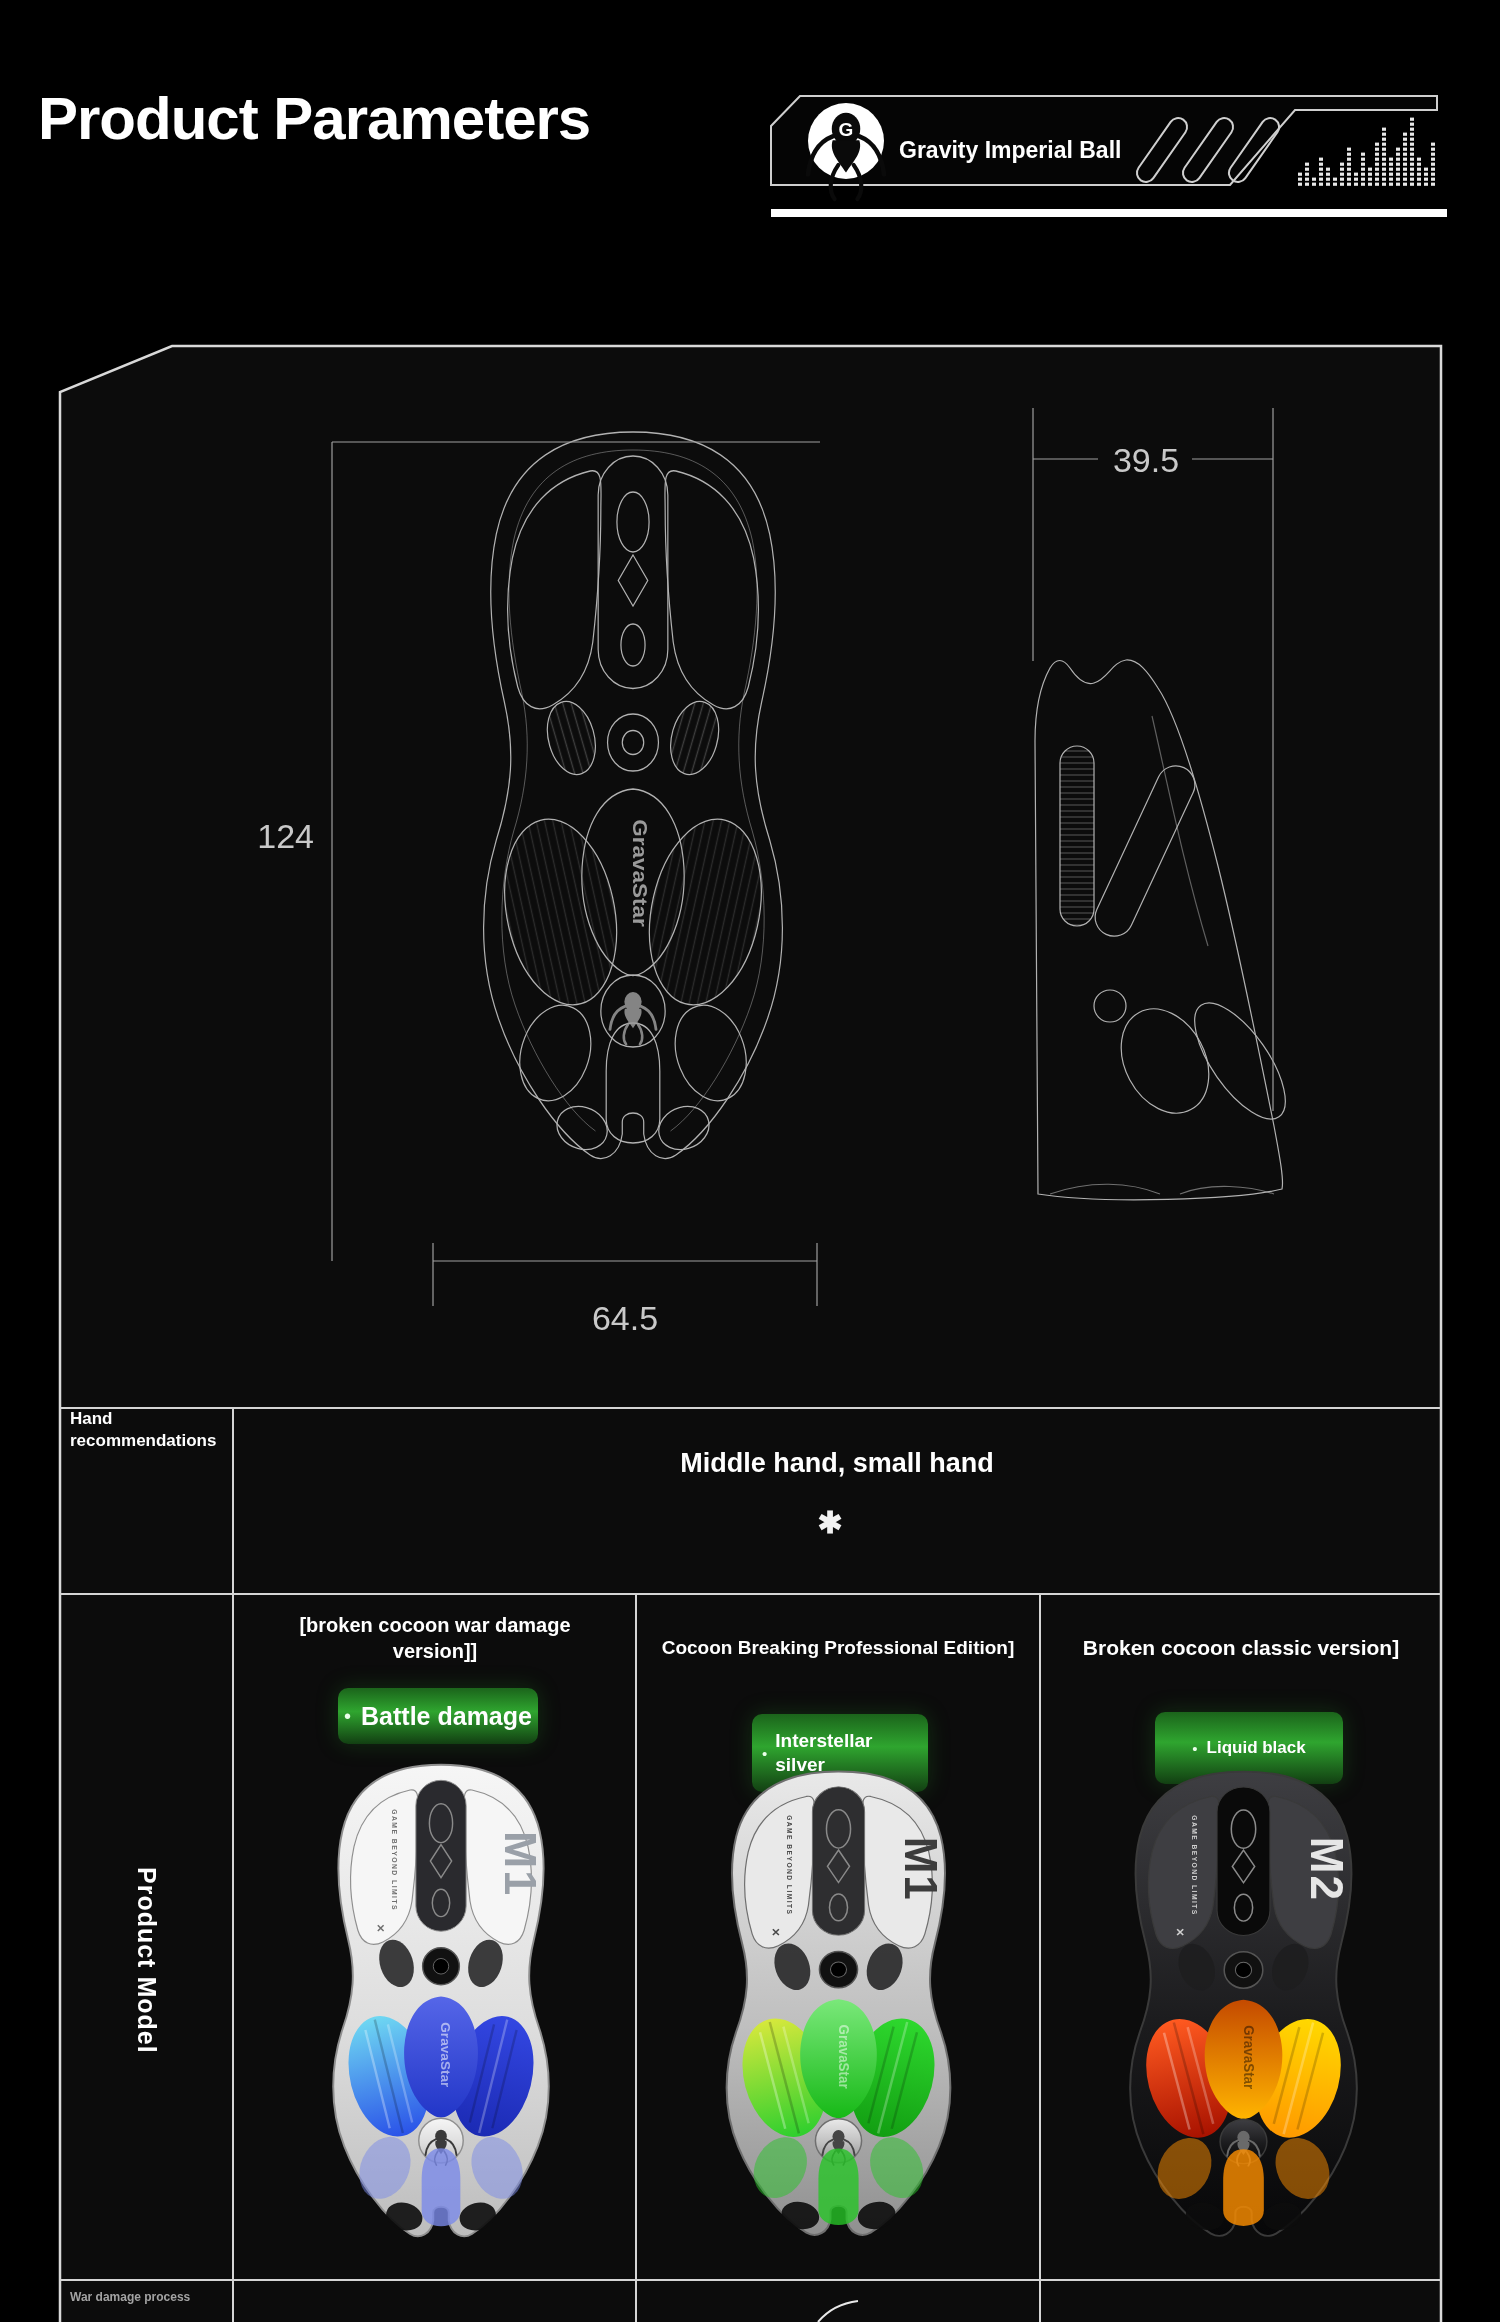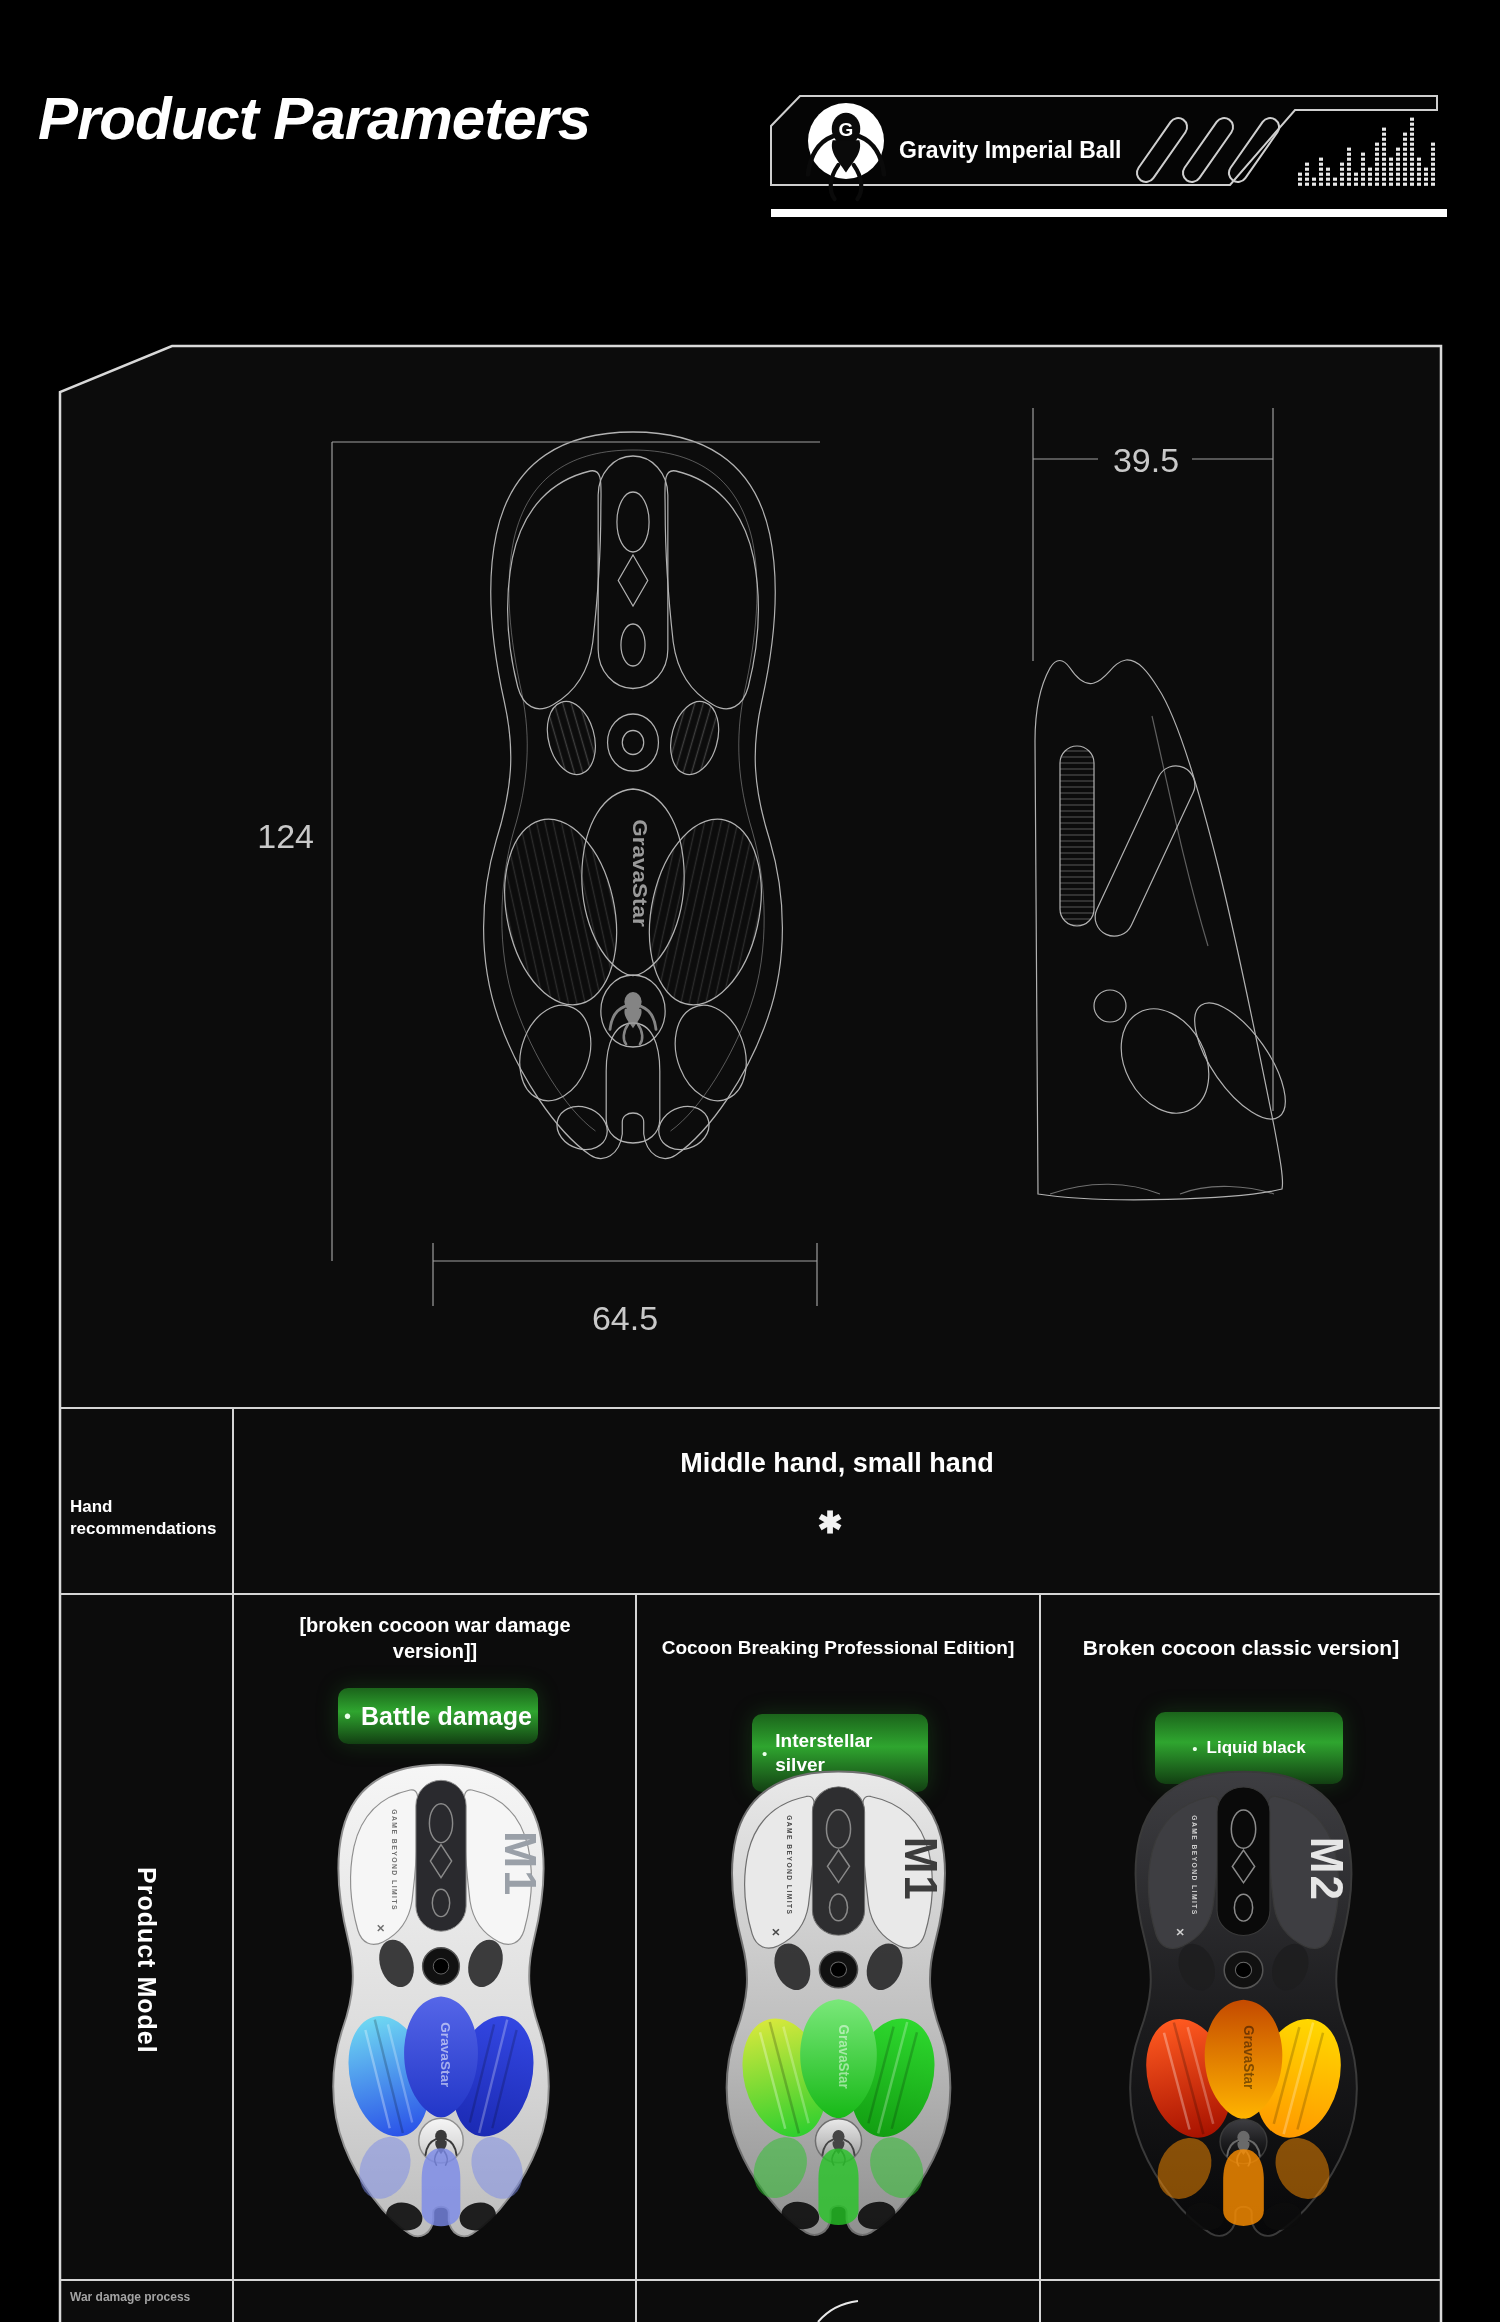--- a/index.html
+++ b/index.html
@@ -1,22 +1,22 @@
 <!DOCTYPE html>
 <html><head>
 <meta charset="utf-8">
 <style>
   html,body{margin:0;padding:0;background:#000;}
   .stage{position:relative;width:1500px;height:2322px;background:#000;overflow:hidden;
          font-family:"Liberation Sans",sans-serif;color:#fff;}
   .abs{position:absolute;}
   svg text{font-family:"Liberation Sans",sans-serif;}
-  .page-title{left:38px;top:84px;font-size:60px;font-weight:700;letter-spacing:-1px;color:#fff;white-space:nowrap;font-style:italic;}
+  .page-title{left:38px;top:84px;font-size:60px;font-weight:700;letter-spacing:-1px;color:#fff;white-space:nowrap;}
   .brand-label{left:899px;top:137px;font-size:23px;font-weight:700;color:#fff;white-space:nowrap;}
-  .hand-label{left:70px;top:1496px;width:155px;font-size:17px;font-weight:700;line-height:1.3;color:#fff;}
+  .hand-label{left:70px;top:1408px;width:155px;font-size:17px;font-weight:700;line-height:1.3;color:#fff;}
   .hand-title{left:233px;top:1448px;width:1208px;text-align:center;font-size:27px;font-weight:700;color:#fff;}
   .hand-note{left:233px;top:1504px;width:1208px;height:40px;display:flex;align-items:center;justify-content:center;}
   .hand-note .star{font-size:30px;font-weight:700;margin-right:14px;margin-top:-4px;color:#f2f2f2;}
   .hand-note .note-text{font-size:21px;font-weight:700;color:#fff;}
   .col-header{position:absolute;text-align:center;font-weight:700;color:#fff;line-height:1.3;}
   .col-header.c1{left:240px;top:1612px;width:390px;font-size:20px;}
   .col-header.c2{left:640px;top:1636px;width:396px;font-size:19px;}
   .col-header.c3{left:1044px;top:1634px;width:394px;font-size:21px;}
   .green-banner{position:absolute;border-radius:10px;display:flex;align-items:center;
                 box-shadow:0 0 22px rgba(40,150,40,0.25);}

